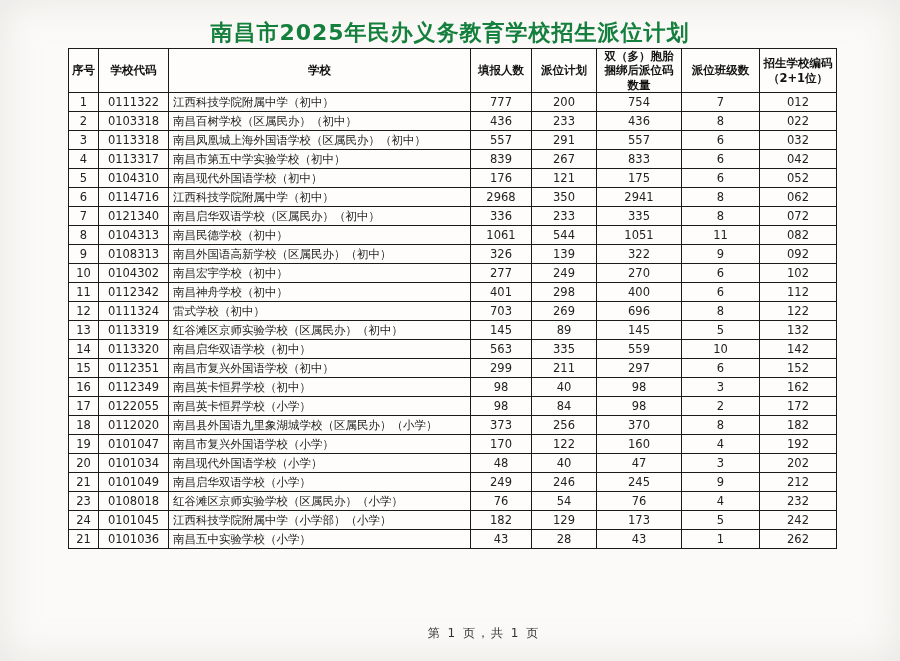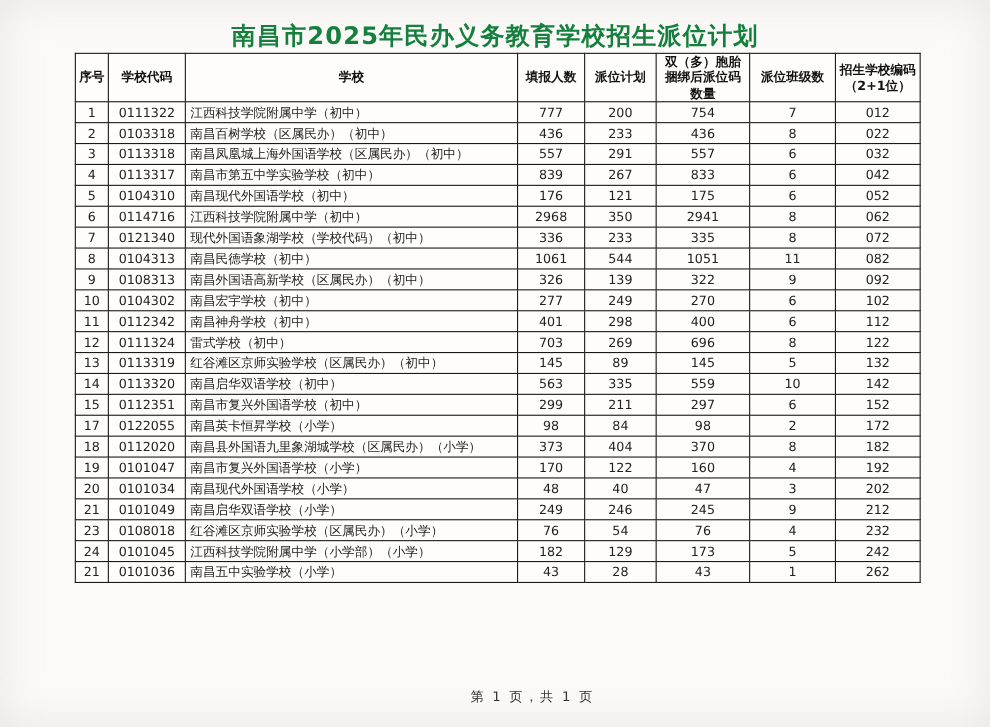--- a/index.html
+++ b/index.html
@@ -169,21 +169,21 @@
           <td class="school-name">江西科技学院附属中学（初中）</td>
           <td>2968</td>
           <td>350</td>
           <td>2941</td>
           <td>8</td>
           <td>062</td>
         </tr>
         <tr>
           <td>7</td>
           <td>0121340</td>
-          <td class="school-name">现代外国语象湖学校（学校代码）（初中）</td>
+          <td class="school-name">南昌启华双语学校（区属民办）（初中）</td>
           <td>336</td>
           <td>233</td>
           <td>335</td>
           <td>8</td>
           <td>072</td>
         </tr>
         <tr>
           <td>8</td>
           <td>0104313</td>
           <td class="school-name">南昌民德学校（初中）</td>
@@ -257,35 +257,45 @@
           <td>15</td>
           <td>0112351</td>
           <td class="school-name">南昌市复兴外国语学校（初中）</td>
           <td>299</td>
           <td>211</td>
           <td>297</td>
           <td>6</td>
           <td>152</td>
         </tr>
         <tr>
+          <td>16</td>
+          <td>0112349</td>
+          <td class="school-name">南昌英卡恒昇学校（初中）</td>
+          <td>98</td>
+          <td>40</td>
+          <td>98</td>
+          <td>3</td>
+          <td>162</td>
+        </tr>
+        <tr>
           <td>17</td>
           <td>0122055</td>
           <td class="school-name">南昌英卡恒昇学校（小学）</td>
           <td>98</td>
           <td>84</td>
           <td>98</td>
           <td>2</td>
           <td>172</td>
         </tr>
         <tr>
           <td>18</td>
           <td>0112020</td>
           <td class="school-name">南昌县外国语九里象湖城学校（区属民办）（小学）</td>
           <td>373</td>
-          <td>404</td>
+          <td>256</td>
           <td>370</td>
           <td>8</td>
           <td>182</td>
         </tr>
         <tr>
           <td>19</td>
           <td>0101047</td>
           <td class="school-name">南昌市复兴外国语学校（小学）</td>
           <td>170</td>
           <td>122</td>

